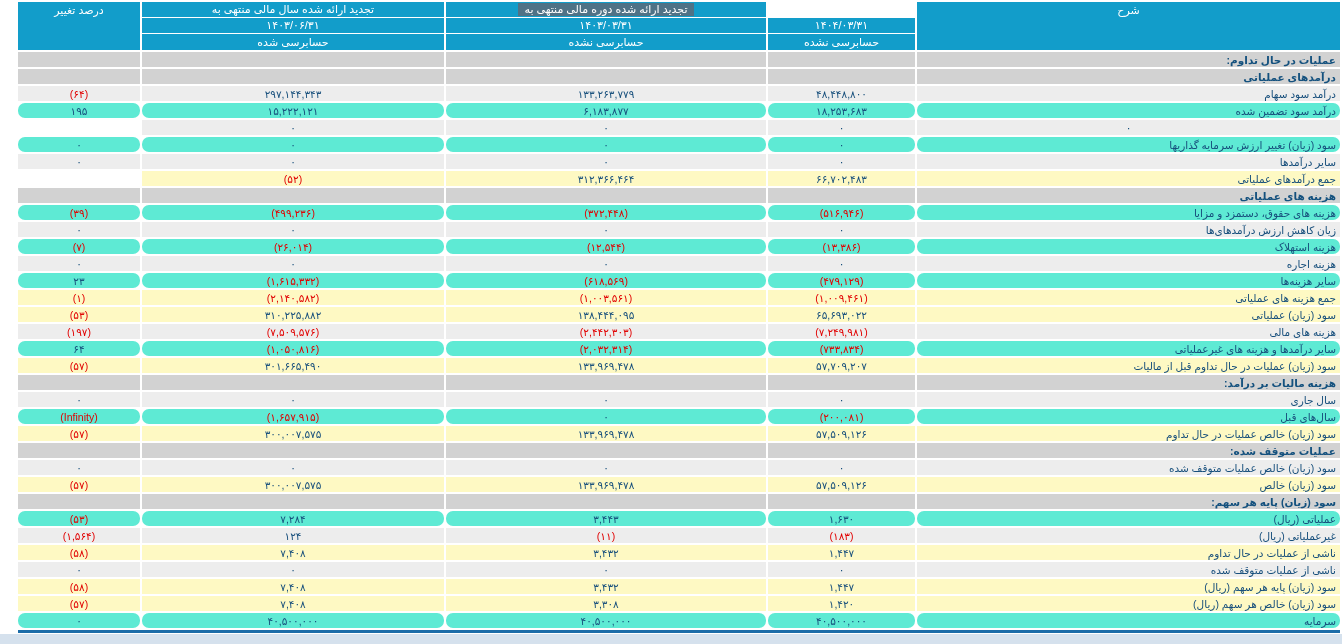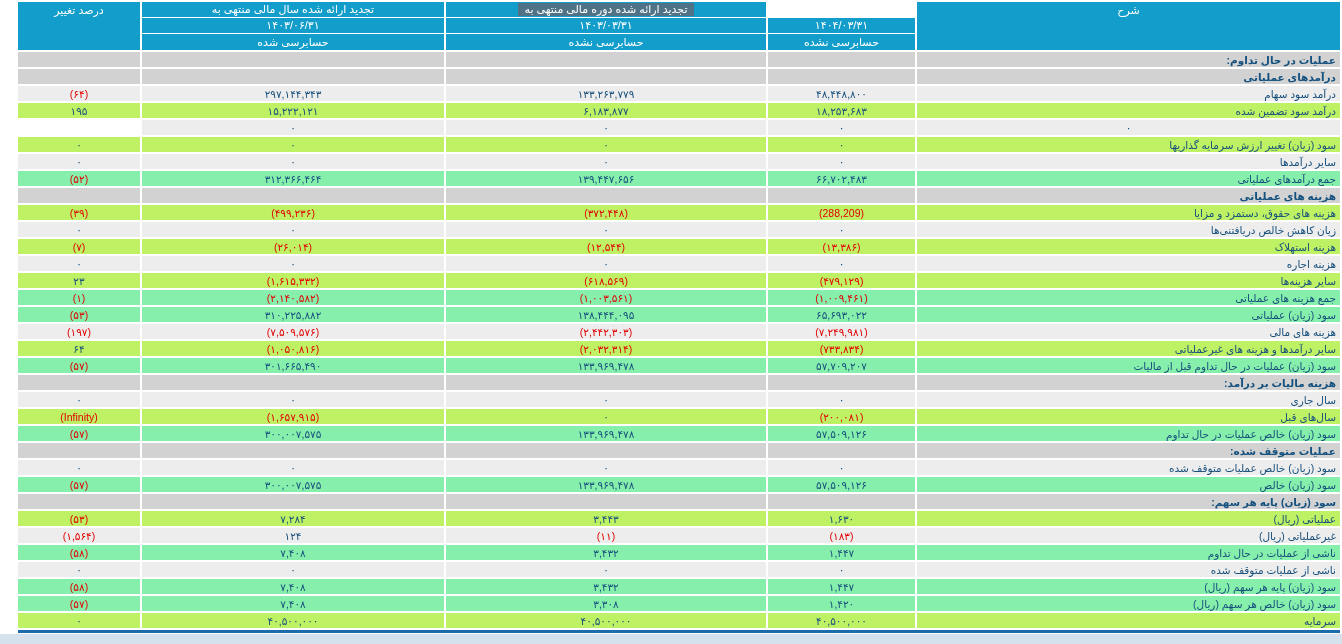--- a/index.html
+++ b/index.html
@@ -19,22 +19,22 @@
   .hl { background:#4f7286; padding:0 6px; }
 
   
   .trow { height:15px; margin-bottom:2px; }
   .cell { display:flex; align-items:center; justify-content:center; font-size:10.5px; color:#174f7c; white-space:nowrap; overflow:hidden; }
   .cell.desc { justify-content:flex-start; padding-right:4px; }
   .neg { color:#e10000; }
   .section .cell { background:#d2d2d2; }
   .section .cell.desc { font-weight:bold; color:#14517e; }
   .plain .cell { background:#ededed; }
-  .blue  .cell { background:#bef264; }
-  .total .cell { background:#86efac; }
+  .blue  .cell { background:#5eead4;border-radius:7px; }
+  .total .cell { background:#fef9c3; }
 
   .bottom-strip { position:absolute; left:0; top:634px; width:1342px; height:10px; background:#d5e1ed; }
 </style>
 </head>
 <body>
 
 <div class="page">
   <div class="table-wrap">
 
     <div class="thead grid-cols">
@@ -102,40 +102,39 @@
         <div class="trow grid-cols plain">
           <div class="cell desc">سایر درآمدها</div>
           <div class="cell num">۰</div>
           <div class="cell num">۰</div>
           <div class="cell num">۰</div>
           <div class="cell num">۰</div>
         </div>
         <div class="trow grid-cols total">
           <div class="cell desc">جمع درآمدهای عملیاتی</div>
           <div class="cell num">۶۶,۷۰۲,۴۸۳</div>
-          <div class="cell num">۱۳۹,۴۴۷,۶۵۶</div>
           <div class="cell num">۳۱۲,۳۶۶,۴۶۴</div>
           <div class="cell num neg">(۵۲)</div>
         </div>
         <div class="trow grid-cols section">
           <div class="cell desc">هزینه های عملیاتی</div>
           <div class="cell num"></div>
           <div class="cell num"></div>
           <div class="cell num"></div>
           <div class="cell num"></div>
         </div>
         <div class="trow grid-cols blue">
           <div class="cell desc">هزینه های حقوق، دستمزد و مزایا</div>
-          <div class="cell num neg">(288,209)</div>
+          <div class="cell num neg">(۵۱۶,۹۴۶)</div>
           <div class="cell num neg">(۳۷۲,۴۴۸)</div>
           <div class="cell num neg">(۴۹۹,۲۳۶)</div>
           <div class="cell num neg">(۳۹)</div>
         </div>
         <div class="trow grid-cols plain">
-          <div class="cell desc">زیان کاهش خالص دریافتنی‌ها</div>
+          <div class="cell desc">زیان کاهش ارزش درآمدهای‌ها</div>
           <div class="cell num">۰</div>
           <div class="cell num">۰</div>
           <div class="cell num">۰</div>
           <div class="cell num">۰</div>
         </div>
         <div class="trow grid-cols blue">
           <div class="cell desc">هزینه استهلاک</div>
           <div class="cell num neg">(۱۳,۳۸۶)</div>
           <div class="cell num neg">(۱۲,۵۴۴)</div>
           <div class="cell num neg">(۲۶,۰۱۴)</div>

